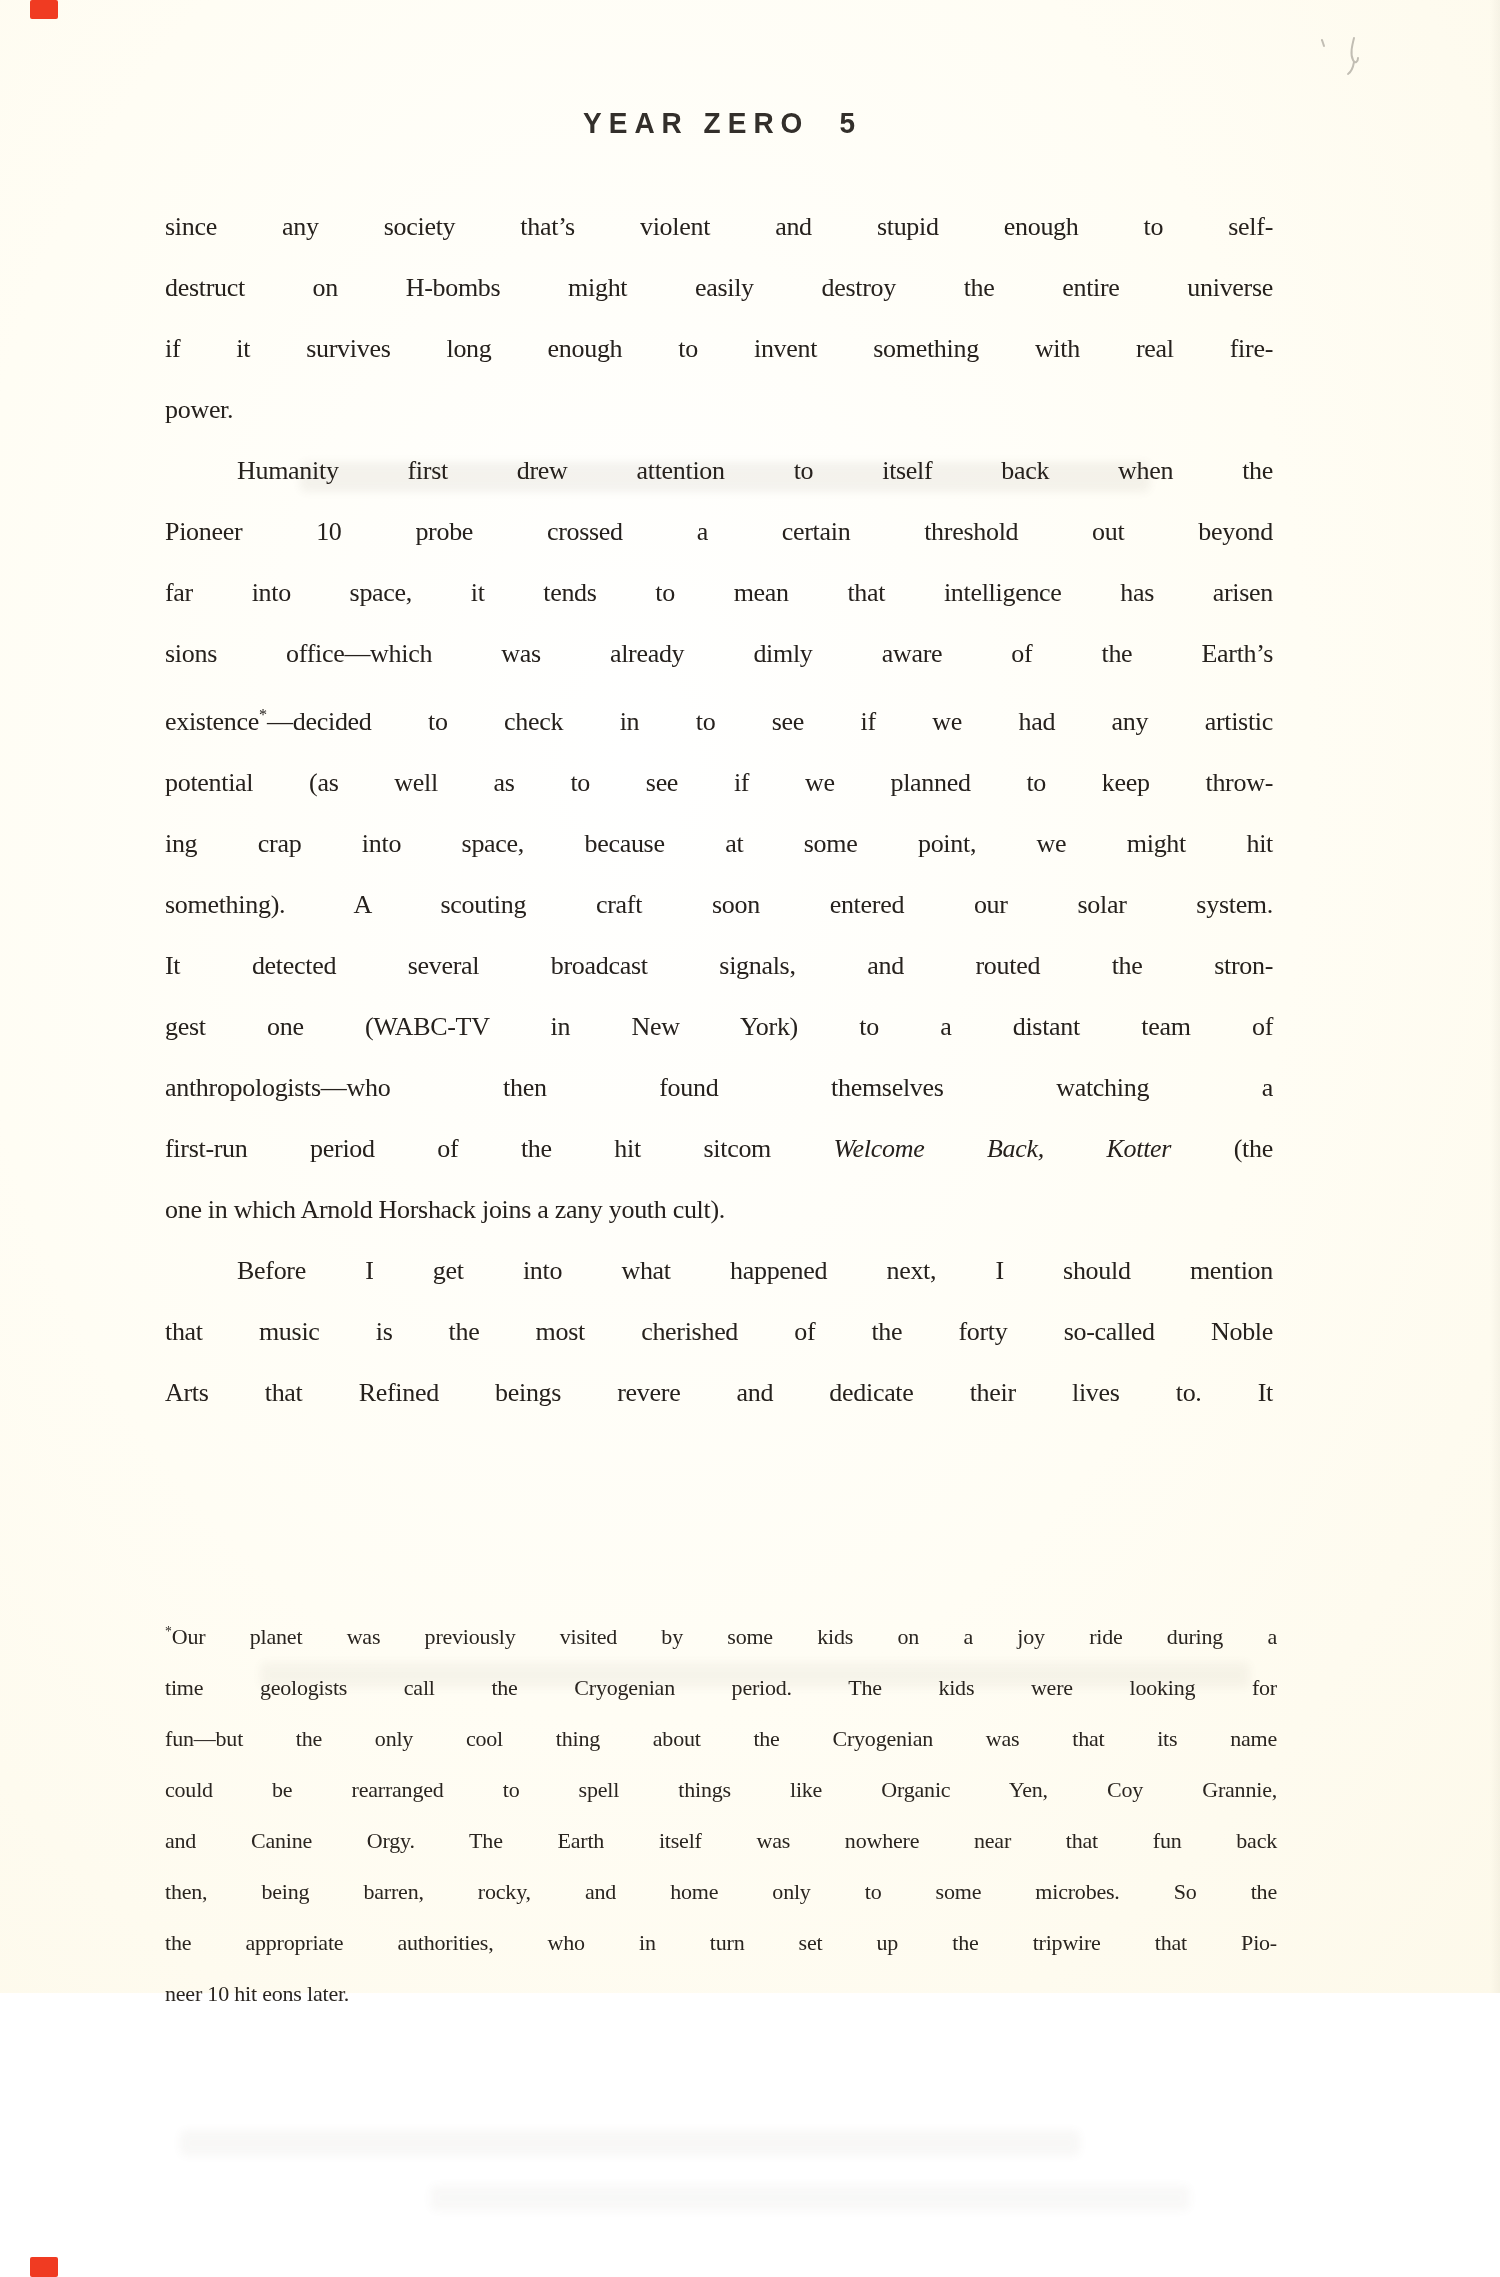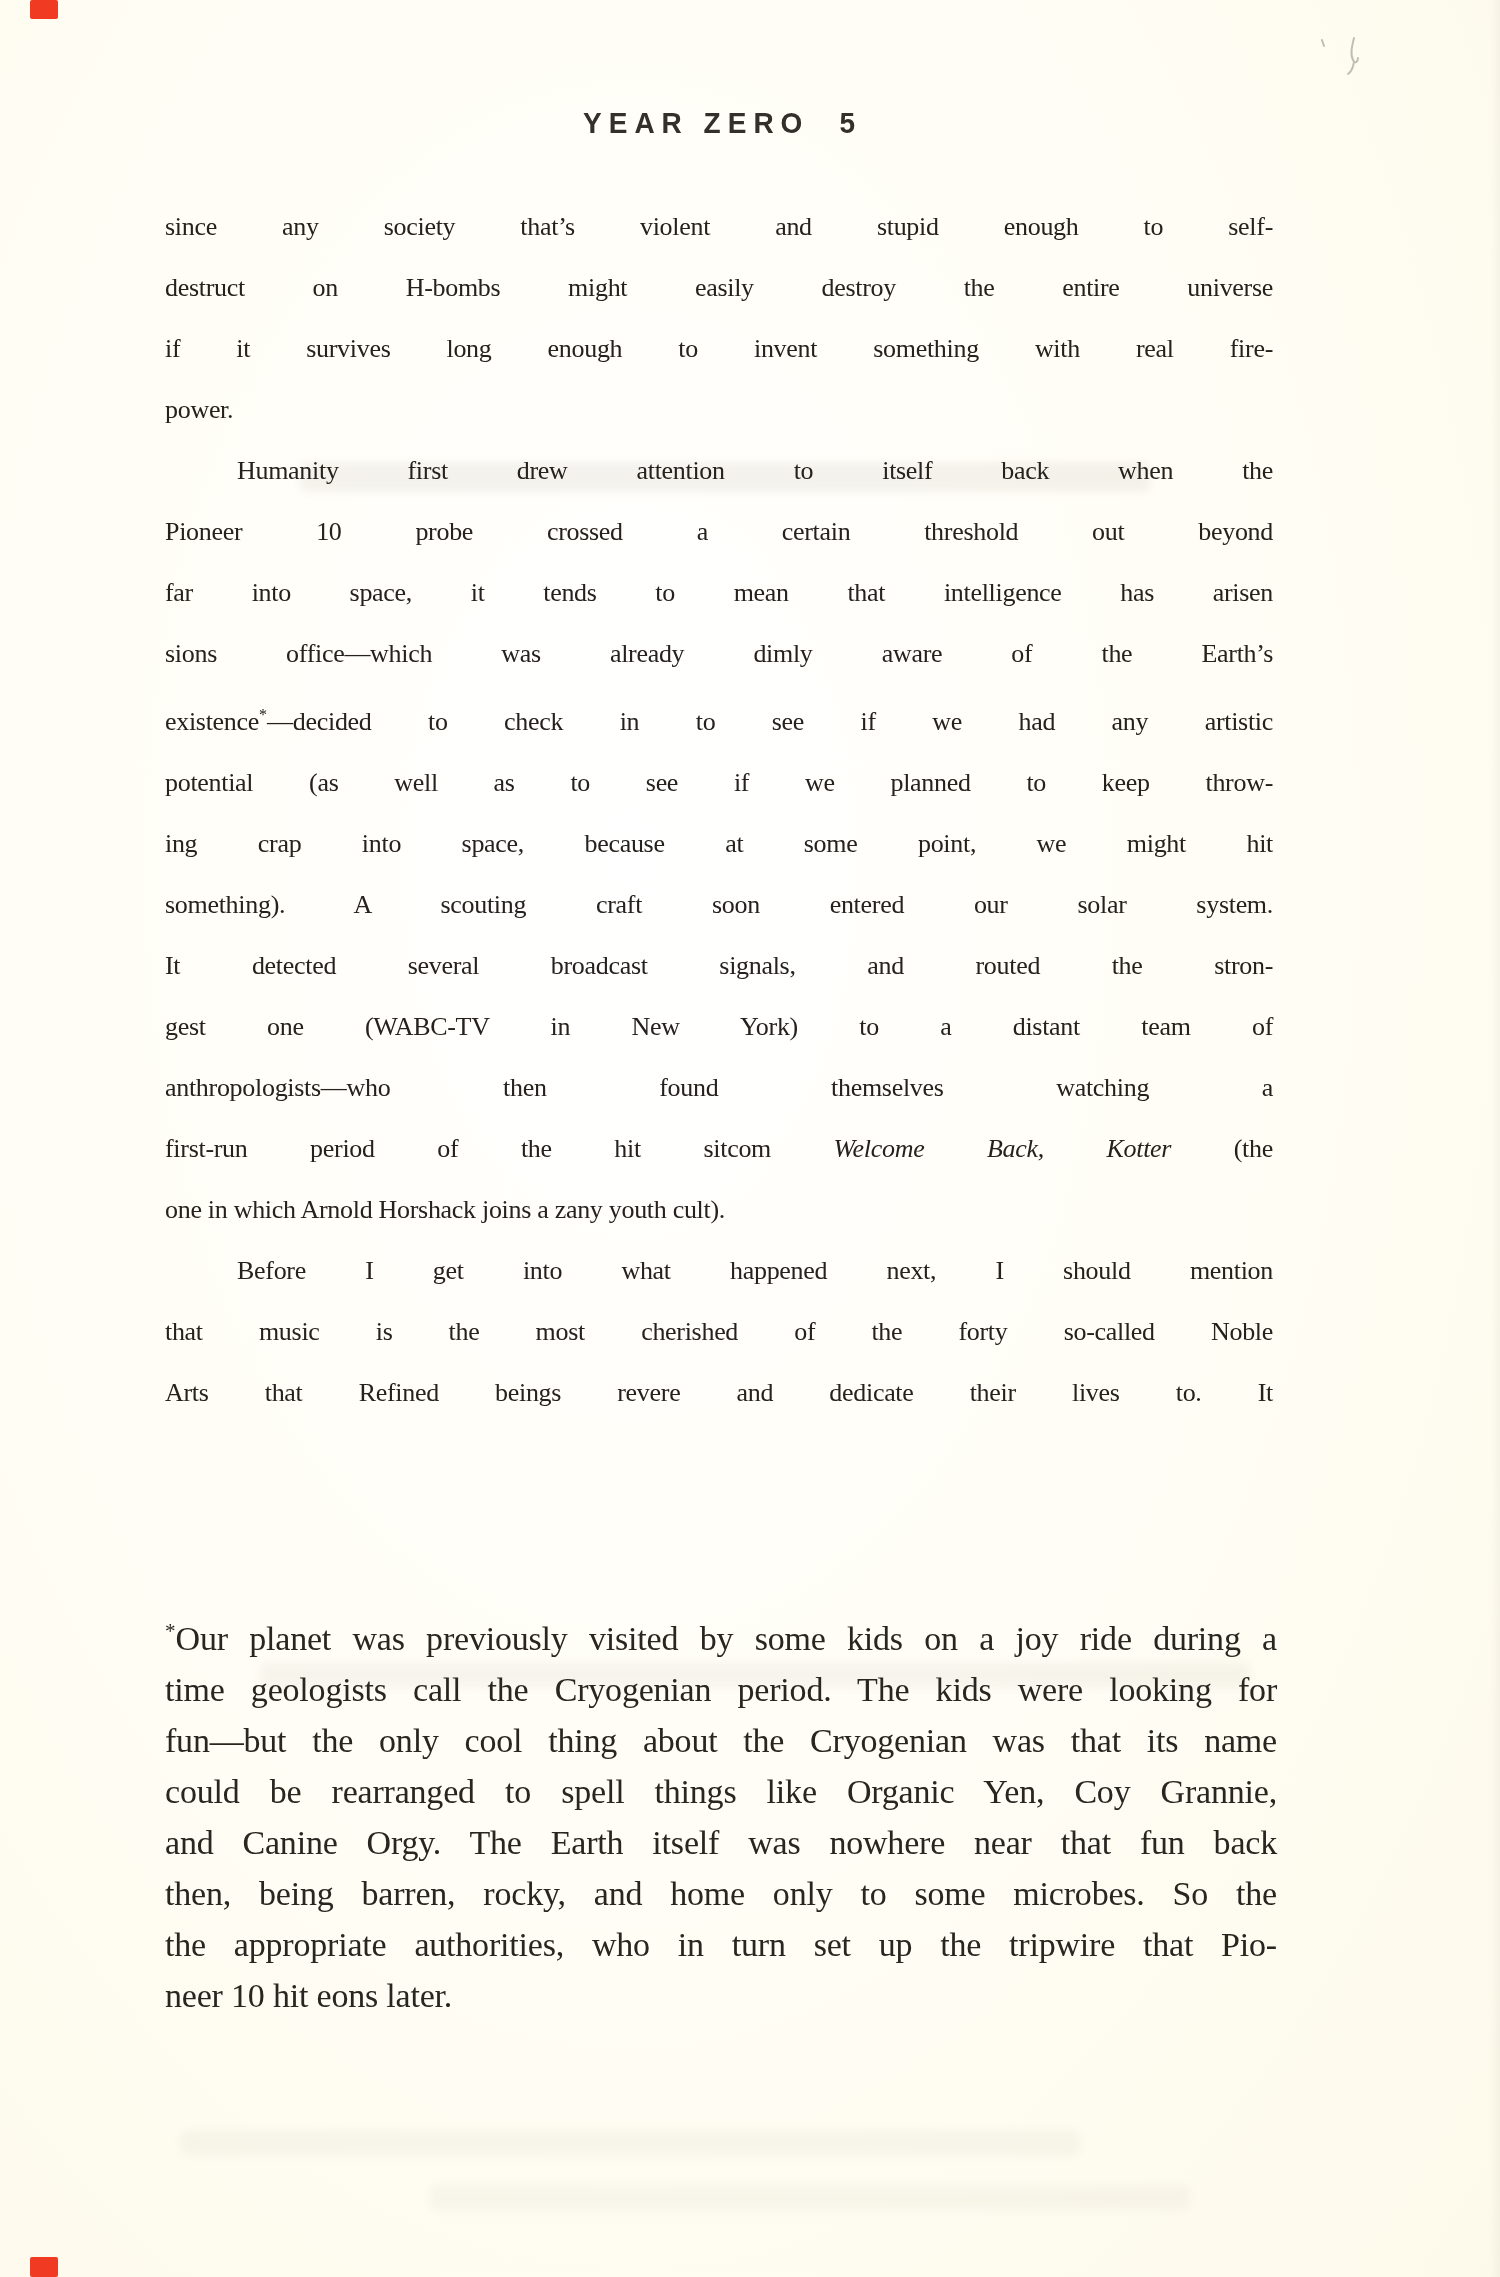--- a/index.html
+++ b/index.html
@@ -1,31 +1,31 @@
 <!DOCTYPE html>
 <html><head>
 <meta charset="utf-8">
 <style>
   html,body{margin:0;padding:0;}
   body{width:1500px;height:2277px;position:relative;overflow:hidden;
        font-family:"Liberation Serif","DejaVu Serif",serif;}
-  .page{position:absolute;left:0;top:0;width:1500px;height:2277px;
+  .page{position:absolute;left:0;top:0;width:1500px;height:1993px;
         background:radial-gradient(ellipse at 42% 38%, #ffffff 0%, #fffdf4 55%, #fdf9ea 100%);}
   .page::after{content:"";position:absolute;right:0;top:0;width:10px;height:100%;
         background:linear-gradient(to right, rgba(0,0,0,0) 0%, rgba(120,110,90,0.06) 100%);}
   .running-head{position:absolute;left:165px;top:104px;width:1110px;
         text-align:center;font-family:"Liberation Sans",sans-serif;font-weight:700;
         font-size:28px;line-height:36px;color:#332f2b;
         transform:scaleY(1.08);transform-origin:top;}
   .running-head .t{letter-spacing:7px;}
   .running-head .pn{margin-left:30px;letter-spacing:2px;}
   .bodytext{position:absolute;left:165px;top:196px;width:1108px;color:#26211d;
         font-size:26px;line-height:61px;letter-spacing:-0.3px;}
   .footnote{position:absolute;left:165px;top:1606px;width:1112px;color:#2a2520;
-        font-size:34px;line-height:51px;letter-spacing:-0.2px;}
+        font-size:22px;line-height:51px;letter-spacing:-0.2px;}
   .line{display:block;white-space:nowrap;text-align:justify;text-align-last:justify;overflow:visible;}
   .line.last{text-align-last:left;}
   .line.indent{text-indent:72px;}
   .seg-i{font-style:italic;}
   .seg-sup{vertical-align:super;font-size:0.62em;letter-spacing:0;}
   .scan-mark{position:absolute;border-radius:2px;}
   .scan-mark.top{left:30px;top:0;width:28px;height:19px;}
   .scan-mark.bottom{left:30px;top:2257px;width:28px;height:20px;}
   .corner-artifact{position:absolute;left:1310px;top:30px;width:70px;height:50px;opacity:0.6;}
   .ghost{position:absolute;filter:blur(4px);opacity:0.07;background:#6b5f4a;border-radius:6px;}

